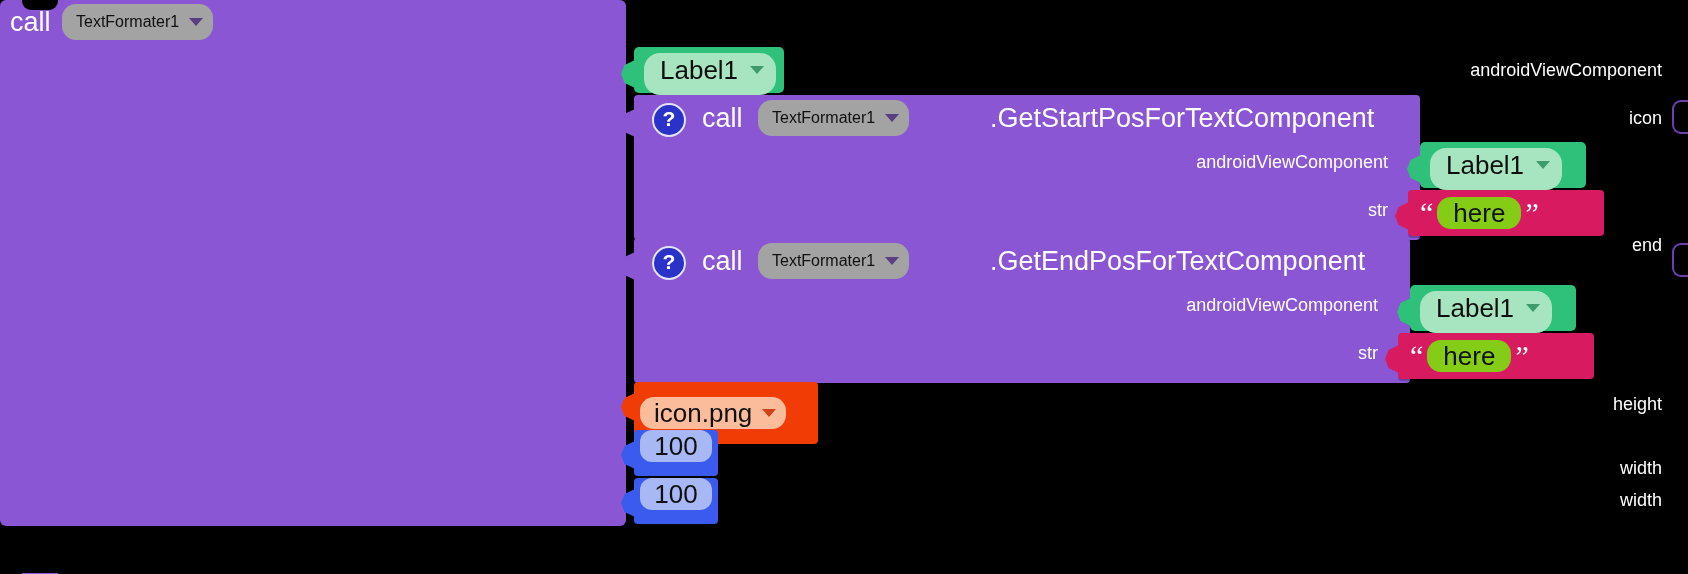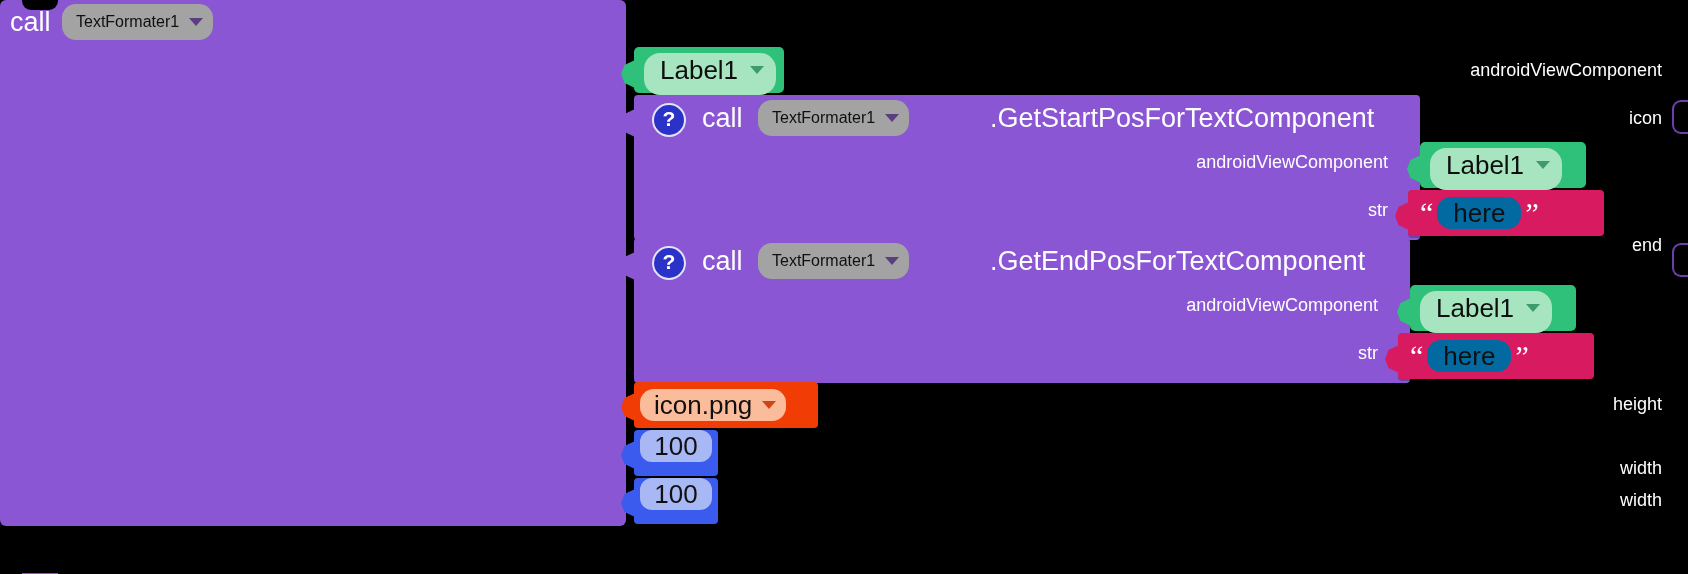--- a/index.html
+++ b/index.html
@@ -192,21 +192,21 @@
     clip-path: polygon(100% 0, 25% 18%, 0 50%, 25% 82%, 100% 100%);
   }
   .quote {
     color: #FFFFFF;
     font-size: 30px;
     font-family: "Liberation Serif", serif;
     line-height: 20px;
     padding: 0 4px;
   }
   .string-field {
-    background: #0369a1;
+    background: #84cc16;
     border-radius: 14px;
     color: #101010;
     font-size: 26px;
     line-height: 32px;
     padding: 0 16px;
     white-space: nowrap;
   }
 
   
   .orange-block {
@@ -376,21 +376,21 @@
     </div>
   </div>
 
   <div class="string-block" style="left:1398px; top:333px; width:180px; height:46px; padding:0 8px;">
     <div class="tab"></div>
     <span class="quote">“</span>
     <span class="string-field">here</span>
     <span class="quote">”</span>
   </div>
 
-  <div class="orange-block" style="left:634px; top:382px; width:172px; height:46px; padding:0 6px;">
+  <div class="orange-block" style="left:634px; top:382px; width:172px; height:46px; padding:8px 6px;">
     <div class="tab"></div>
     <span class="orange-field">
       <span>icon.png</span>
       <span class="caret-orange"></span>
     </span>
   </div>
 
   <div class="number-block" style="left:634px; top:430px; width:84px; height:46px;">
     <div class="tab"></div>
     <span class="number-field">100</span>

